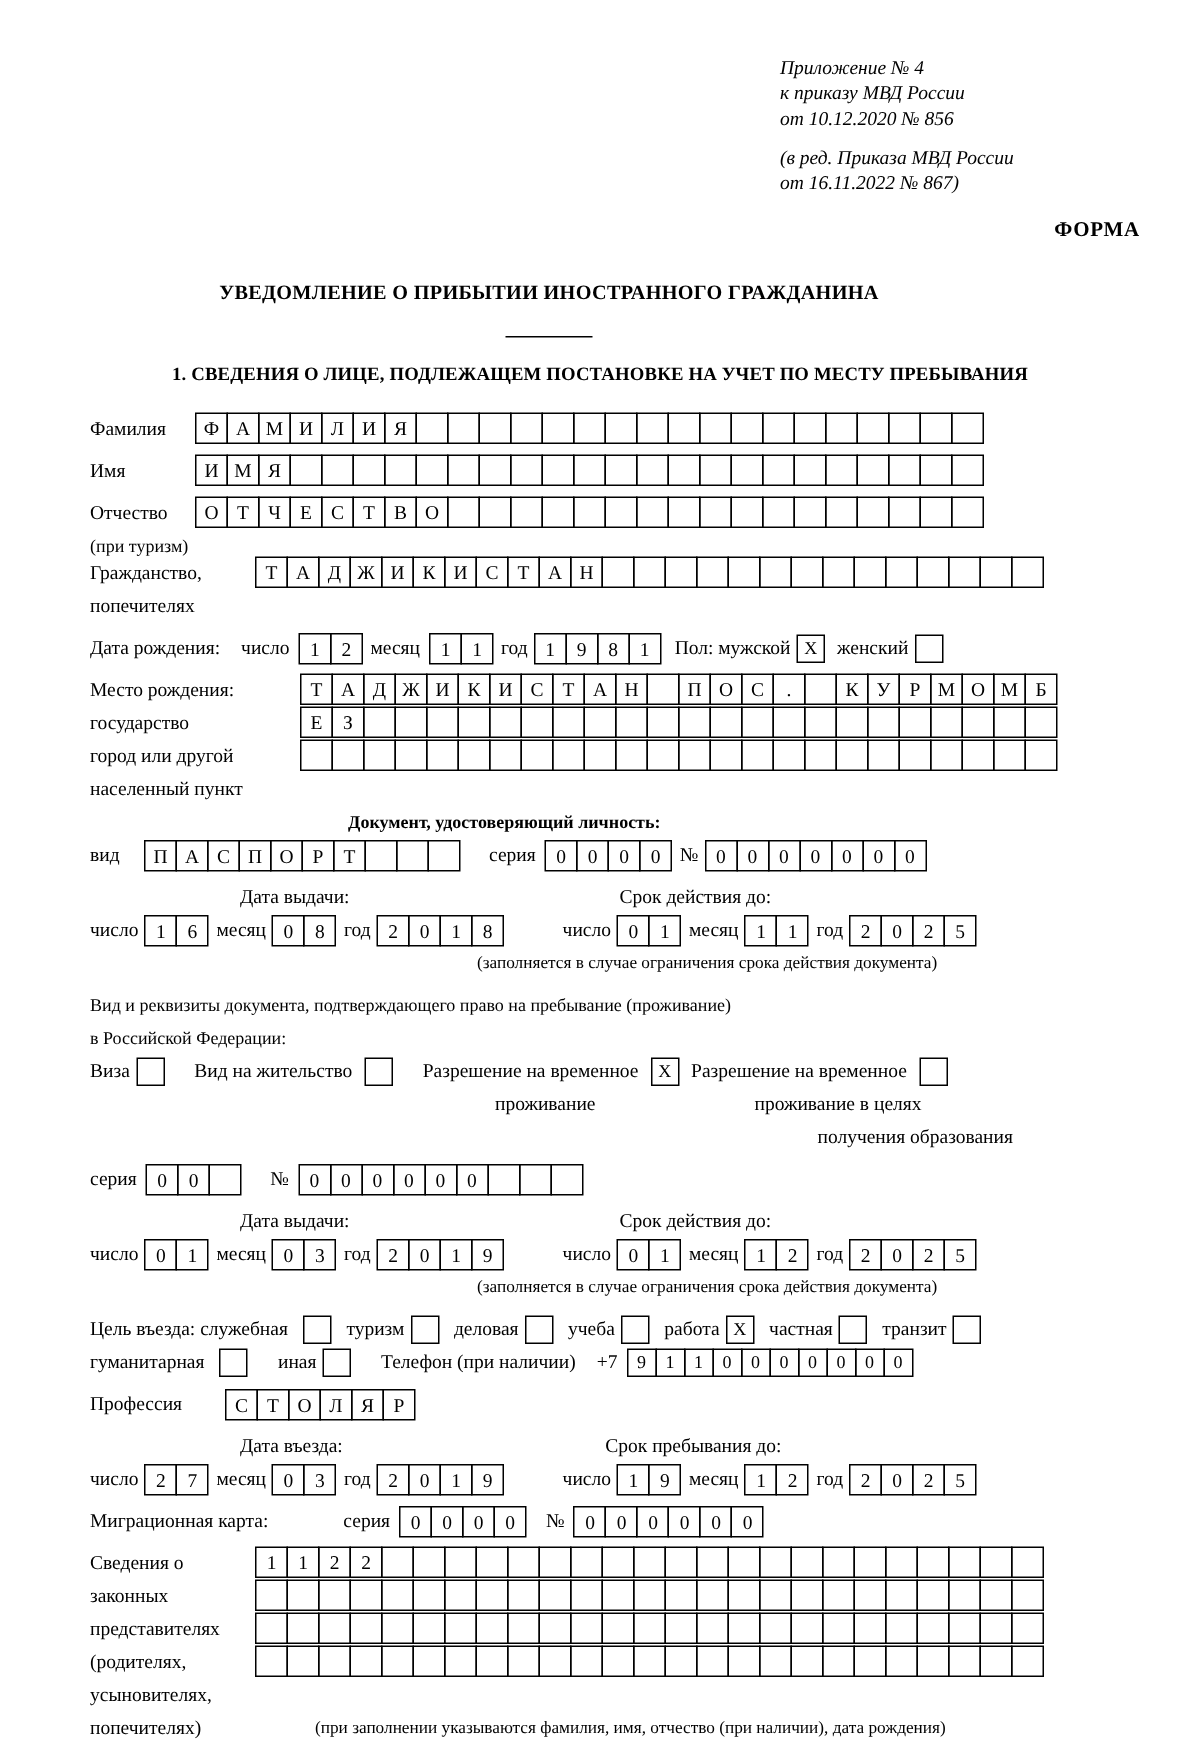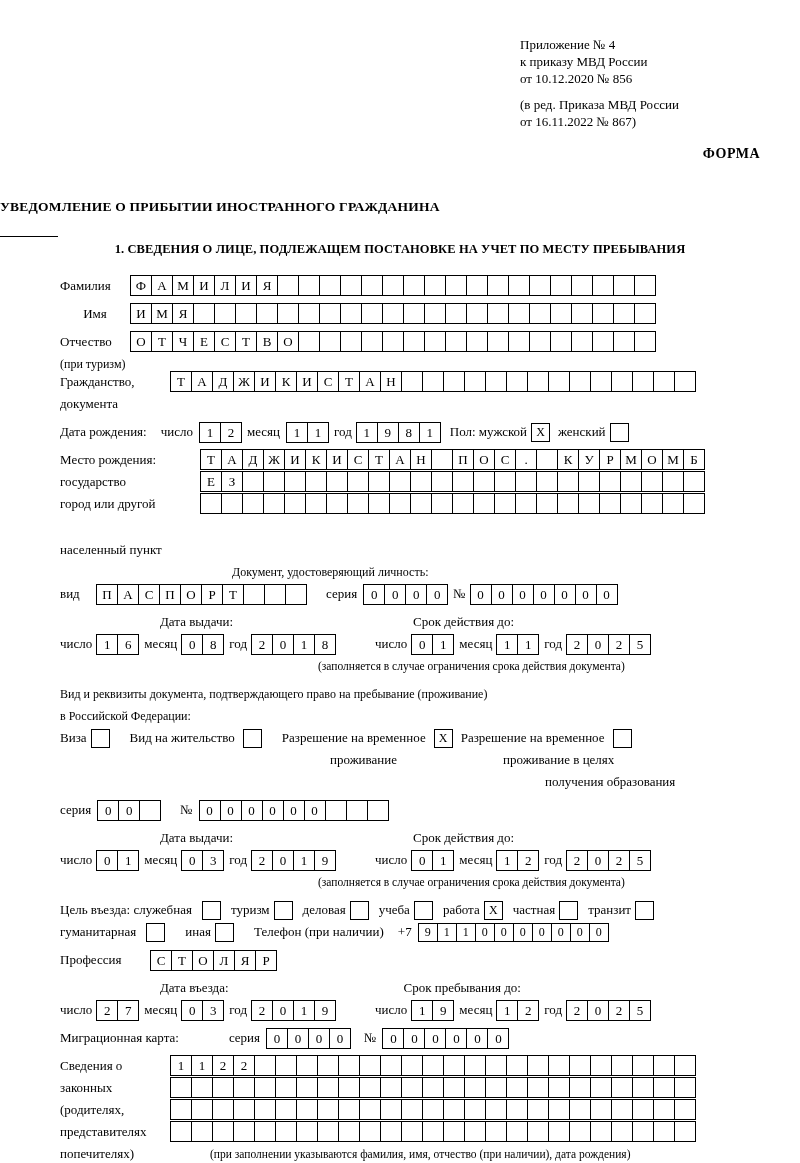--- a/index.html
+++ b/index.html
@@ -23,37 +23,39 @@
     box-sizing: border-box;
   }
   .header-block {
     position: absolute;
     top: 36px;
     right: 40px;
     width: 240px;
     font-size: 13px;
     line-height: 17px;
     text-align: left;
+    font-style: italic;
   }
   .header-block .gap {
     height: 9px;
   }
   .forma {
     position: absolute;
     top: 146px;
     right: 40px;
     font-size: 14px;
     font-weight: bold;
     letter-spacing: 0.5px;
   }
   .title {
     position: absolute;
-    top: 197px;
+    top: 185px;
     left: 0;
     width: 732px;
+    text-align: center;
     font-size: 13.5px;
     font-weight: bold;
     line-height: 20px;
     letter-spacing: 0.2px;
   }
   .title .ul {
     display: inline-block;
     width: 58px;
     border-bottom: 1px solid #000;
     vertical-align: bottom;
@@ -185,21 +187,21 @@
           <div class="bx"></div>
           <div class="bx"></div>
           <div class="bx"></div>
           <div class="bx"></div>
           <div class="bx"></div>
         </div>
     </div>
     <div class="gap-row"></div>
 
     <div class="row">
-      <div class="lbl" style="width:70px;text-align:center;">Имя</div>
+      <div class="lbl" style="width:70px;">Имя</div>
       <div class="boxes" id="name-boxes">
           <div class="bx">И</div>
           <div class="bx">М</div>
           <div class="bx">Я</div>
           <div class="bx"></div>
           <div class="bx"></div>
           <div class="bx"></div>
           <div class="bx"></div>
           <div class="bx"></div>
           <div class="bx"></div>
@@ -281,21 +283,21 @@
           <div class="bx"></div>
           <div class="bx"></div>
           <div class="bx"></div>
           <div class="bx"></div>
           <div class="bx"></div>
           <div class="bx"></div>
           <div class="bx"></div>
         </div>
     </div>
     <div class="row">
-      <div class="lbl" style="width:110px;">документа</div>
+      <div class="lbl" style="width:110px;">попечителях</div>
     </div>
     <div class="gap-row"></div>
 
     <div class="row inline">
       <div class="lbl">Дата рождения:</div>
       <div class="sp14"></div>
       <div class="lbl">число</div>
       <div class="sp6"></div>
       <div class="boxes" id="birth-day">
           <div class="bx">1</div>
@@ -409,25 +411,25 @@
           <div class="bx"></div>
           <div class="bx"></div>
           <div class="bx"></div>
           <div class="bx"></div>
           <div class="bx"></div>
           <div class="bx"></div>
           <div class="bx"></div>
         </div>
     </div>
     <div class="row">
-      <div class="lbl" style="width:140px;margin-top:24px;">населенный пункт</div>
+      <div class="lbl" style="width:140px;">населенный пункт</div>
     </div>
 
     <div class="row" style="padding-left:232px;">
-      <div class="lbl" style="font-weight:normal;font-size:12px;">Документ, удостоверяющий личность:</div>
+      <div class="lbl" style="font-weight:bold;font-size:12px;">Документ, удостоверяющий личность:</div>
     </div>
     <div class="row inline">
       <div class="lbl" style="width:36px;">вид</div>
       <div class="boxes" id="doc-type">
           <div class="bx">П</div>
           <div class="bx">А</div>
           <div class="bx">С</div>
           <div class="bx">П</div>
           <div class="bx">О</div>
           <div class="bx">Р</div>
@@ -843,20 +845,50 @@
           <div class="bx"></div>
           <div class="bx"></div>
           <div class="bx"></div>
           <div class="bx"></div>
           <div class="bx"></div>
           <div class="bx"></div>
           <div class="bx"></div>
         </div>
     </div>
     <div class="row">
+      <div class="lbl" style="width:110px;">представителях</div>
+      <div class="boxes" id="legal-3">
+          <div class="bx"></div>
+          <div class="bx"></div>
+          <div class="bx"></div>
+          <div class="bx"></div>
+          <div class="bx"></div>
+          <div class="bx"></div>
+          <div class="bx"></div>
+          <div class="bx"></div>
+          <div class="bx"></div>
+          <div class="bx"></div>
+          <div class="bx"></div>
+          <div class="bx"></div>
+          <div class="bx"></div>
+          <div class="bx"></div>
+          <div class="bx"></div>
+          <div class="bx"></div>
+          <div class="bx"></div>
+          <div class="bx"></div>
+          <div class="bx"></div>
+          <div class="bx"></div>
+          <div class="bx"></div>
+          <div class="bx"></div>
+          <div class="bx"></div>
+          <div class="bx"></div>
+          <div class="bx"></div>
+        </div>
+    </div>
+    <div class="row">
       <div class="lbl" style="width:110px;">(родителях,</div>
       <div class="boxes" id="legal-4">
           <div class="bx"></div>
           <div class="bx"></div>
           <div class="bx"></div>
           <div class="bx"></div>
           <div class="bx"></div>
           <div class="bx"></div>
           <div class="bx"></div>
           <div class="bx"></div>
@@ -873,48 +905,21 @@
           <div class="bx"></div>
           <div class="bx"></div>
           <div class="bx"></div>
           <div class="bx"></div>
           <div class="bx"></div>
           <div class="bx"></div>
           <div class="bx"></div>
         </div>
     </div>
     <div class="row">
-      <div class="lbl" style="width:110px;">представителях</div>
-      <div class="boxes" id="legal-3">
-          <div class="bx"></div>
-          <div class="bx"></div>
-          <div class="bx"></div>
-          <div class="bx"></div>
-          <div class="bx"></div>
-          <div class="bx"></div>
-          <div class="bx"></div>
-          <div class="bx"></div>
-          <div class="bx"></div>
-          <div class="bx"></div>
-          <div class="bx"></div>
-          <div class="bx"></div>
-          <div class="bx"></div>
-          <div class="bx"></div>
-          <div class="bx"></div>
-          <div class="bx"></div>
-          <div class="bx"></div>
-          <div class="bx"></div>
-          <div class="bx"></div>
-          <div class="bx"></div>
-          <div class="bx"></div>
-          <div class="bx"></div>
-          <div class="bx"></div>
-          <div class="bx"></div>
-          <div class="bx"></div>
-        </div>
+      <div class="lbl" style="width:110px;">усыновителях,</div>
     </div>
     <div class="row">
       <div class="lbl" style="width:110px;">попечителях)</div>
       <div class="lbl" style="font-size:11.5px;padding-left:40px;">(при заполнении указываются фамилия, имя, отчество (при наличии), дата рождения)</div>
     </div>
 
   </div>
 </div>
 
 </body></html>

